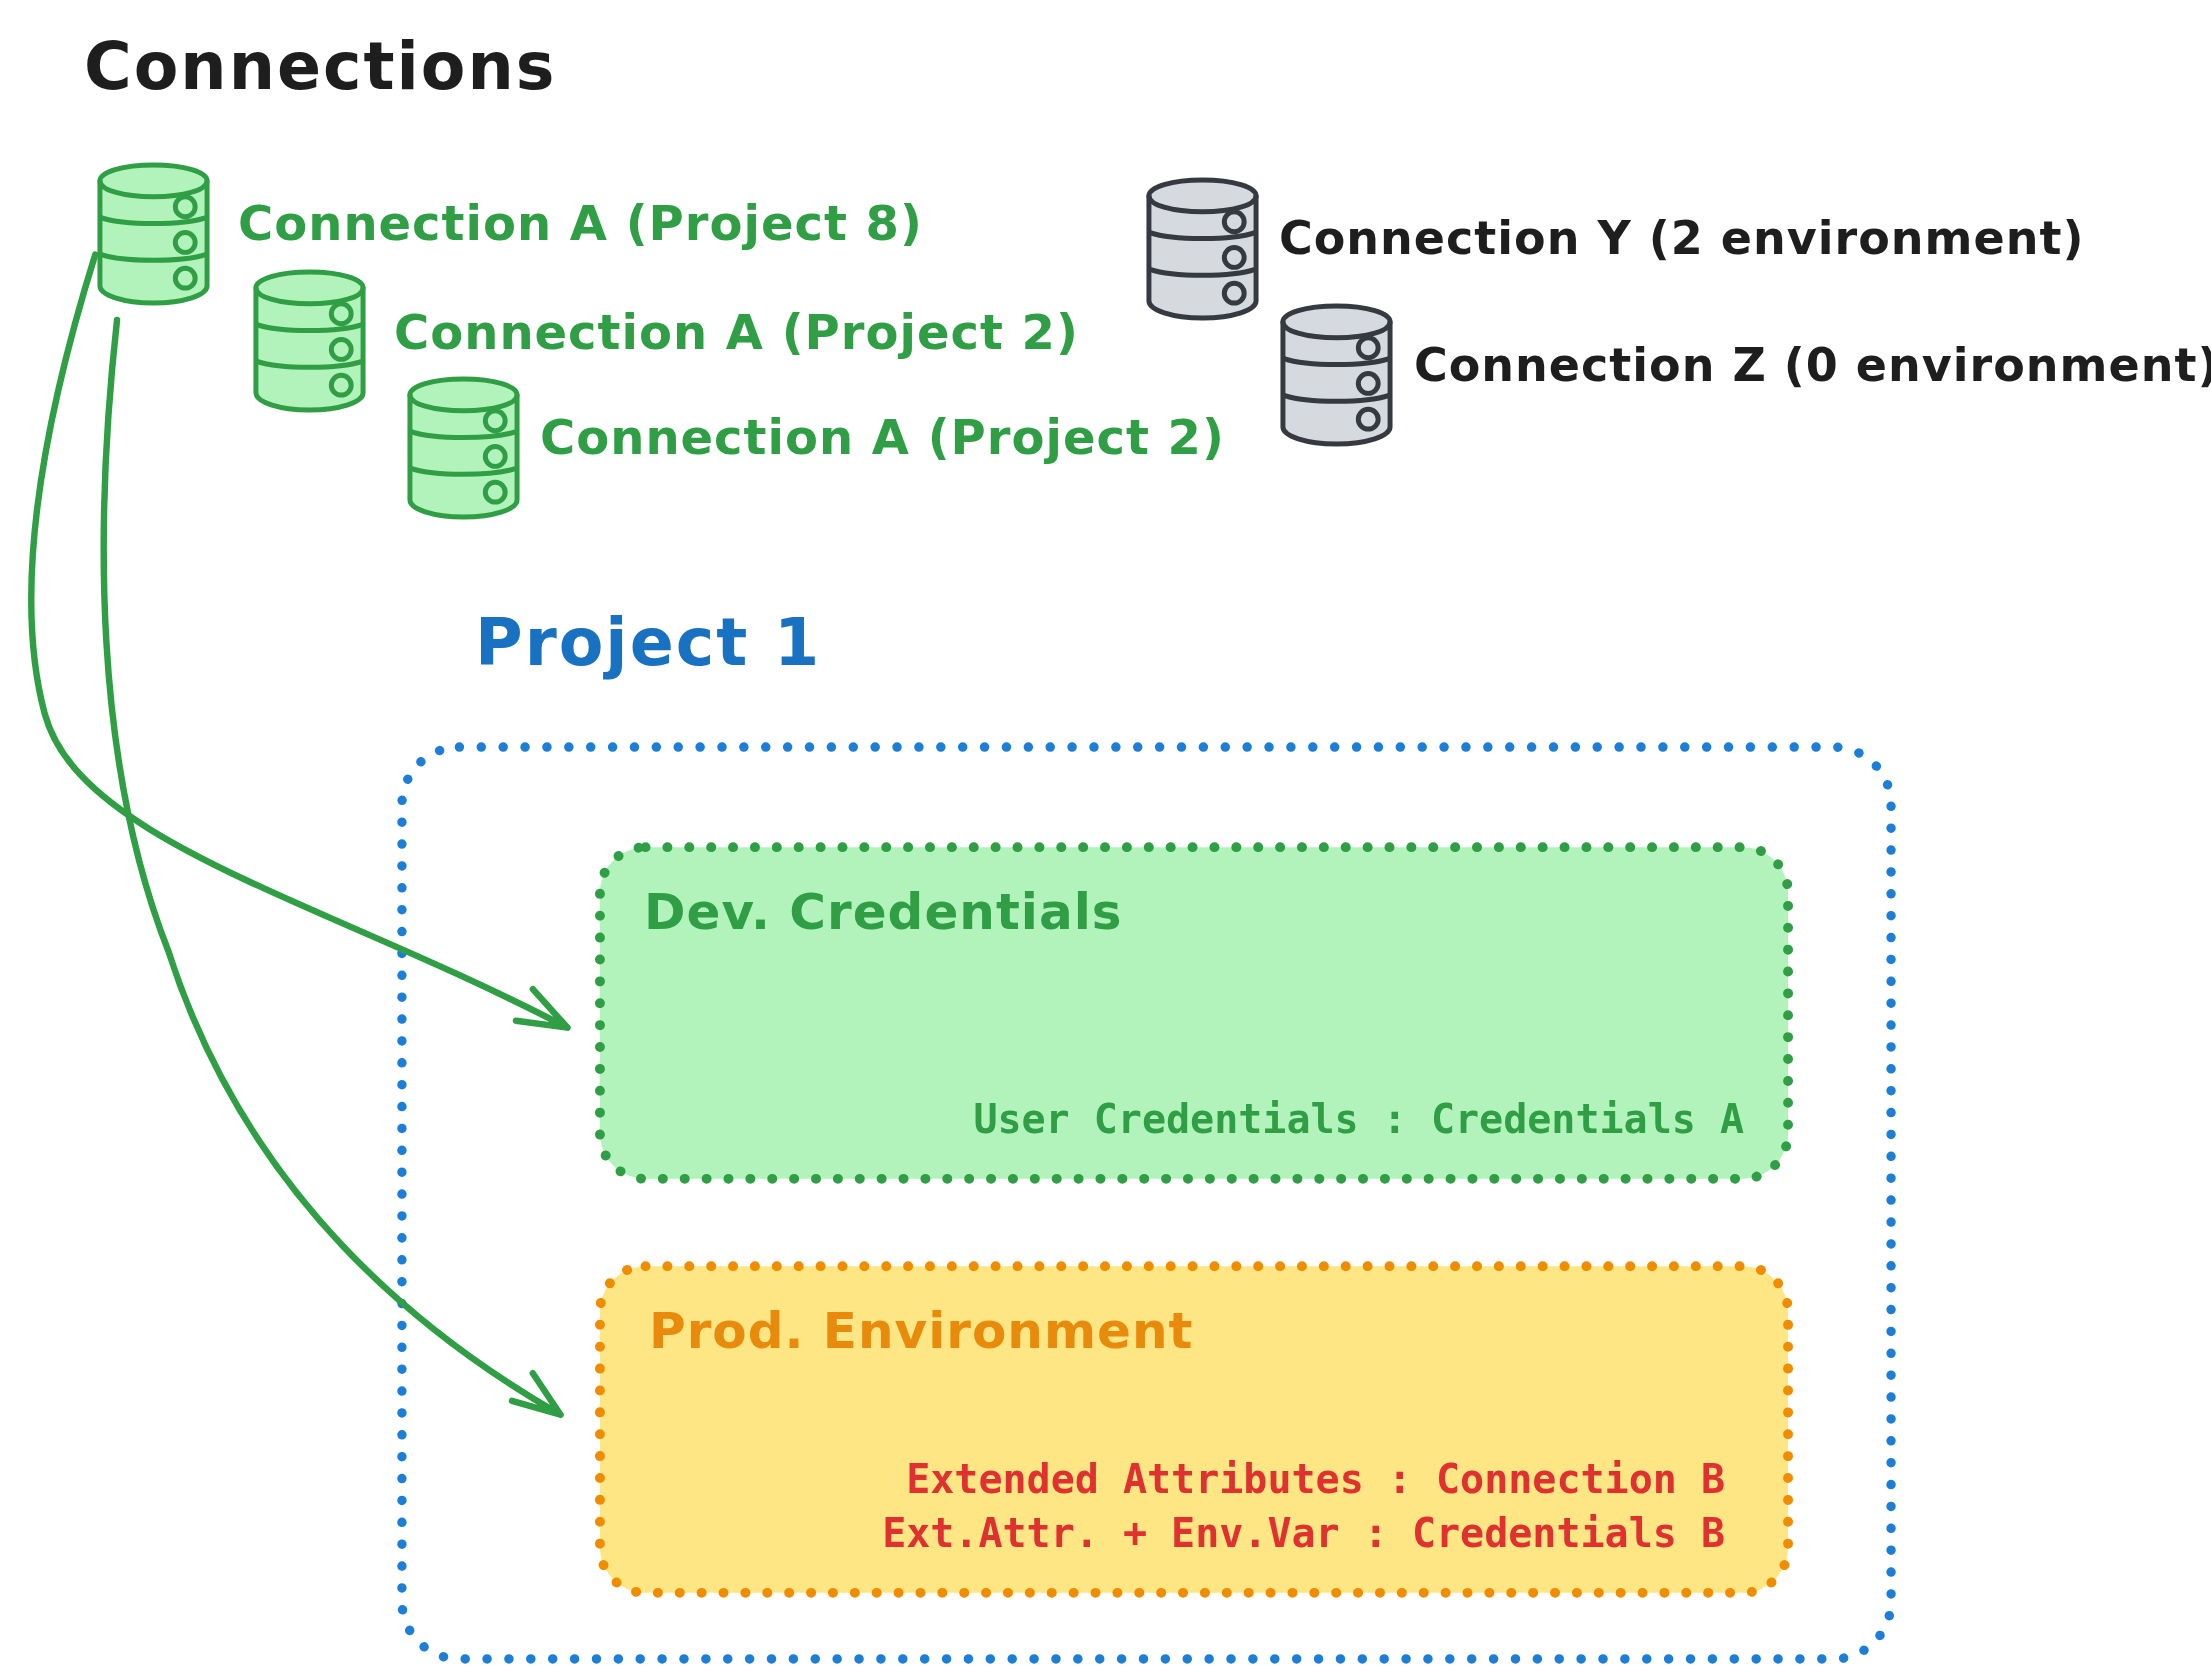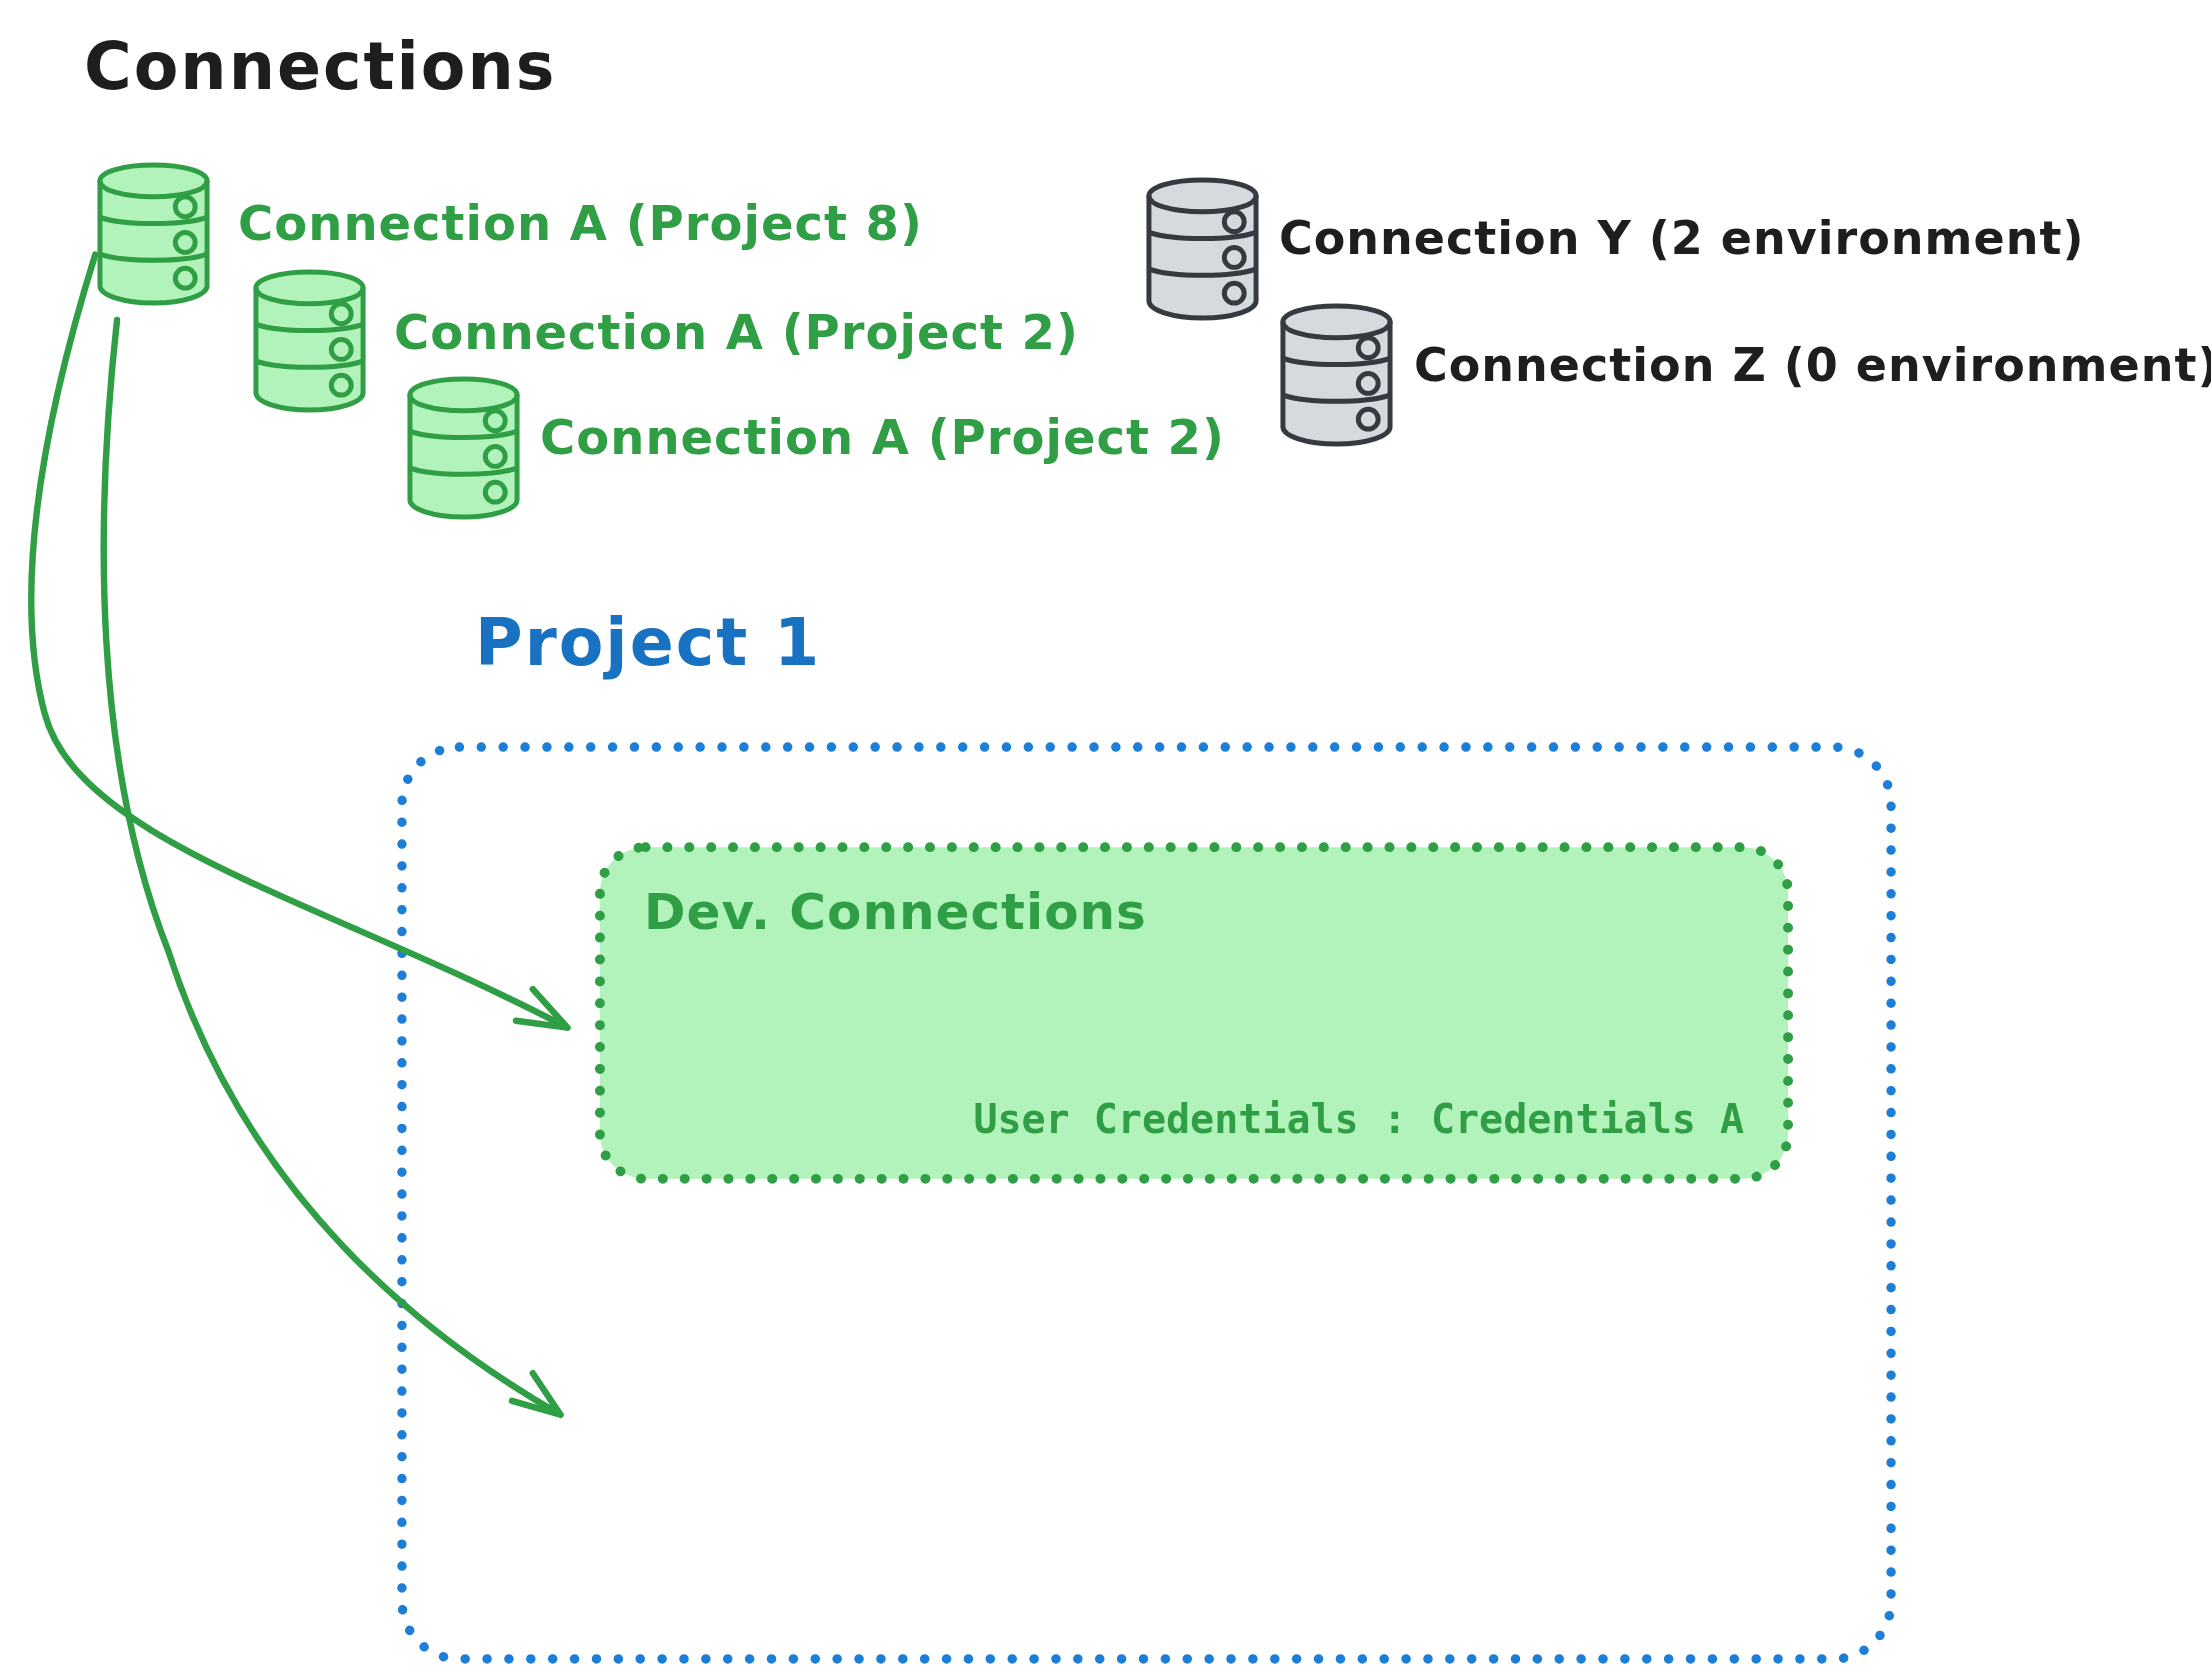--- a/index.html
+++ b/index.html
@@ -120,24 +120,32 @@
   <div class="abs box" style="left:396px;top:730px;width:1501px;height:924px;">
     <svg class="border" width="1501" height="924" viewBox="0 0 1516 933">
       <rect x="6" y="6" width="1504" height="921" rx="58" ry="58" fill="none" stroke="#1c7ed6" stroke-width="9.5" stroke-dasharray="0.1 22" stroke-linecap="round"></rect>
     </svg>
   </div>
 
   <div class="abs box" style="left:594px;top:830px;width:1200px;height:344px;">
     <svg class="border" width="1200" height="344" viewBox="0 0 1212 347">
       <rect x="6" y="6" width="1200" height="335" rx="46" ry="46" fill="#b2f2bb" stroke="#2f9e44" stroke-width="10" stroke-dasharray="0.1 22" stroke-linecap="round"></rect>
     </svg>
-    <div class="abs env-title" style="left:50px;top:42px;color:#2f9e44;">Dev. Connections</div>
+    <div class="abs env-title" style="left:50px;top:42px;color:#2f9e44;">Dev. Credentials</div>
     <div class="abs mono" style="right:50px;top:255px;color:#2f9e44;">User Credentials : Credentials A</div>
   </div>
 
+  <div class="abs box" style="left:594px;top:1249px;width:1200px;height:339px;">
+    <svg class="border" width="1200" height="339" viewBox="0 0 1212 342">
+      <rect x="6" y="6" width="1200" height="330" rx="46" ry="46" fill="#ffe685" stroke="#f08c00" stroke-width="10" stroke-dasharray="0.1 22" stroke-linecap="round"></rect>
+    </svg>
+    <div class="abs env-title" style="left:55px;top:42px;color:#e88a0c;">Prod. Environment</div>
+    <div class="abs mono" style="right:69px;top:196px;color:#e03131;">Extended Attributes : Connection B</div>
+    <div class="abs mono" style="right:69px;top:250px;color:#e03131;">Ext.Attr. + Env.Var : Credentials B</div>
+  </div>
 
   <svg id="arrow-layer" width="2212" height="1674" viewBox="0 0 2234 1691">
     <path d="M 96 246 C 48 400 10 580 45 710 C 80 840 330 900 573 1027 M 573 1027 L 538 988 M 573 1027 L 521 1020"></path>
     <path d="M 118 312 C 95 520 95 760 170 950 C 250 1200 430 1340 566 1418 M 566 1418 L 538 1376 M 566 1418 L 517 1404"></path>
   </svg>
 
 </div>
 
 
 </body></html>

